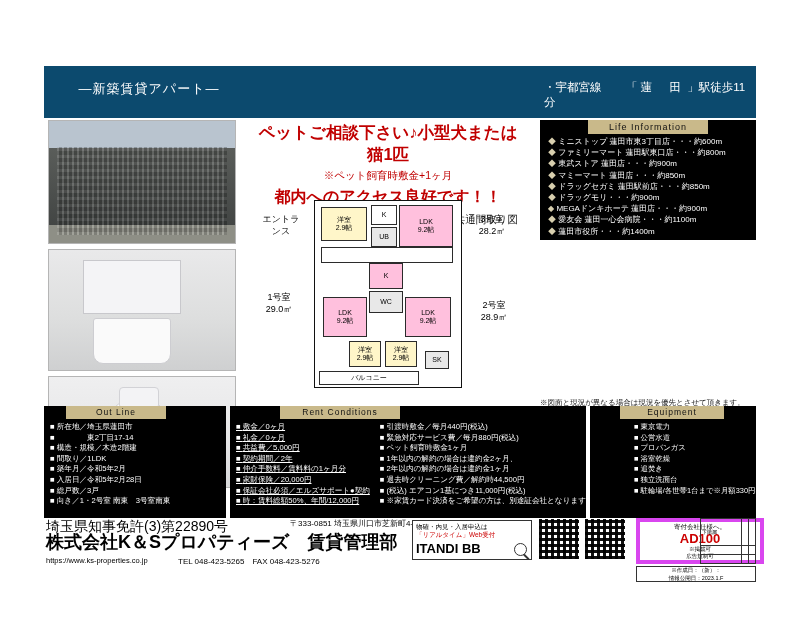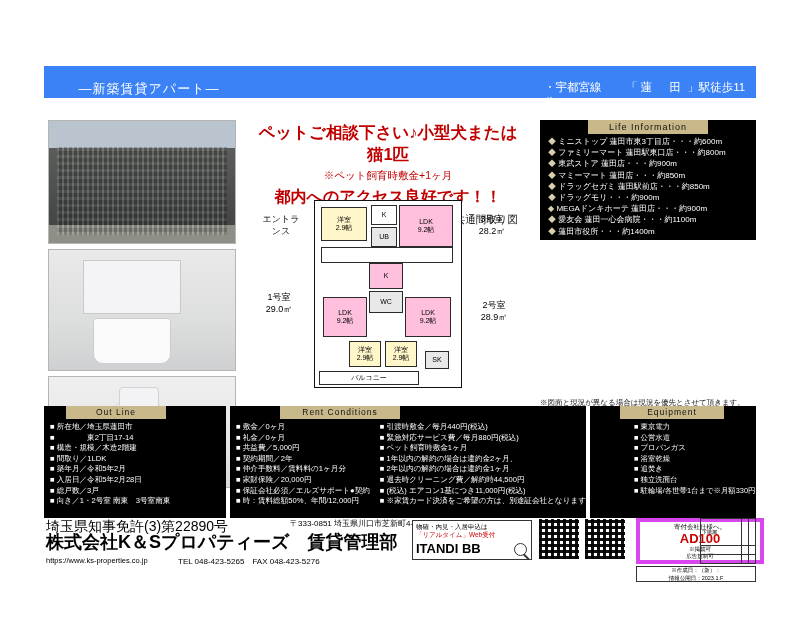--- a/index.html
+++ b/index.html
@@ -10,22 +10,22 @@
     font-family: "Liberation Sans", sans-serif;
     overflow: hidden;
   }
   #sheet {
     position: relative;
     width: 800px; height: 624px;
     background: #fff;
   }
   
   .hdr {
-    position:absolute; left:44px; top:66px; width:712px; height:32px;
-    background:#3b82f6; color:#fff;
+    position:absolute; left:44px; top:66px; width:712px; height:52px;
+    background:#0c4a6e; color:#fff;
   }
   .hdr-tag {
     position:absolute; left:10px; top:14px; width:190px;
     text-align:center; font-size:13px; letter-spacing:1px;
   }
   .hdr-title {
     position:absolute; left:205px; top:8px; width:280px;
     font-size:23px; font-weight:bold; letter-spacing:0px;margin-top:44px;
   }
   .hdr-right {
@@ -299,21 +299,21 @@
       <li>築年月／令和5年2月</li>
       <li>入居日／令和5年2月28日</li>
       <li>総戸数／3戸</li>
       <li>向き／1・2号室 南東　3号室南東</li>
     </ul>
   </div>
 
   <div class="tbl two" id="t-rent">
     <div class="cap">Rent Conditions</div>
     <div class="cols" style="padding-top:16px;">
-      <ul style="padding-top:0;">
+      <ul style="padding-top:0;text-decoration:underline;">
         <li>敷金／0ヶ月</li>
         <li>礼金／0ヶ月</li>
         <li>共益費／5,000円</li>
         <li>契約期間／2年</li>
         <li>仲介手数料／賃料料の1ヶ月分</li>
         <li>家財保険／20,000円</li>
         <li>保証会社必須／エルズサポート●契約</li>
         <li style="list-style:none">時：賃料総額50%、年間/12,000円</li>
       </ul>
       <ul style="padding-top:0;">

